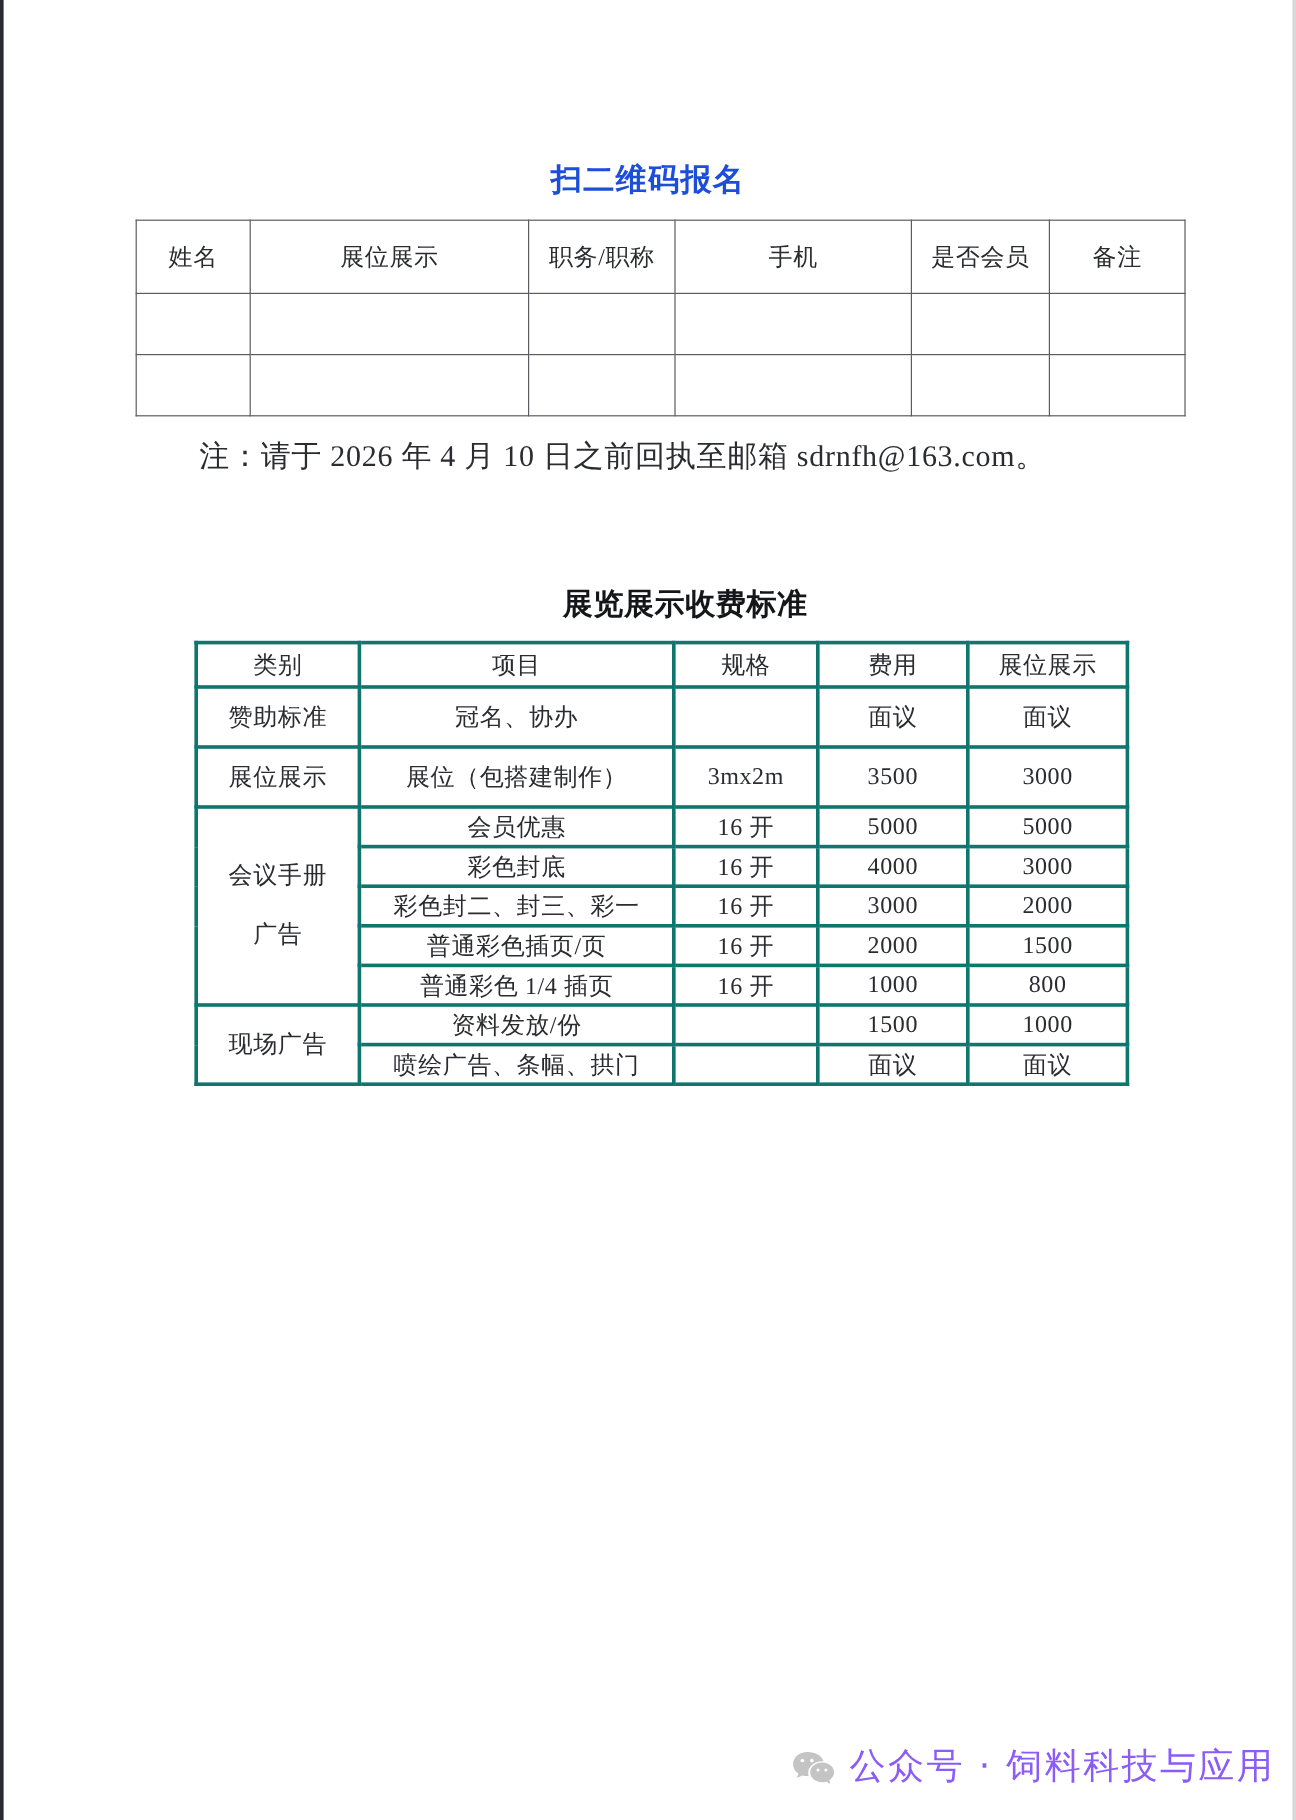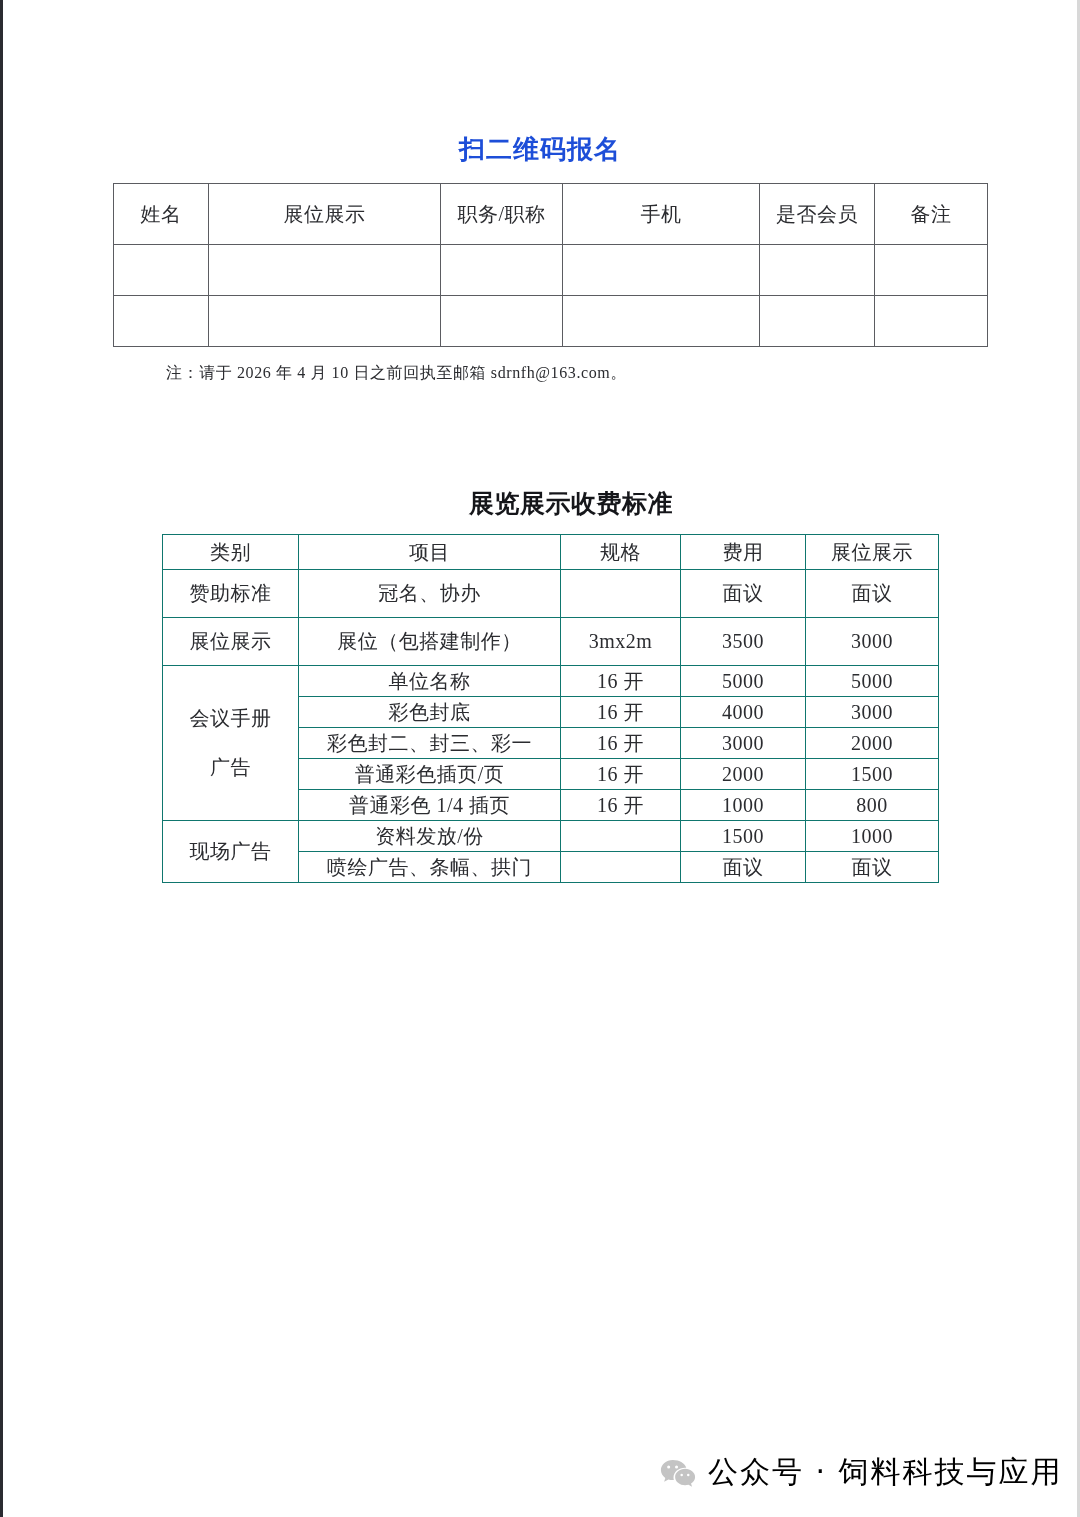--- a/index.html
+++ b/index.html
@@ -76,21 +76,21 @@
     font-weight: bold;
     font-size: 25px;
     letter-spacing: 0.5px;
     color: #15161a;
   }
 
   .note-line {
     position: absolute;
     left: 166px;
     top: 363px;
-    font-size: 16px;
+    font-size: 25px;
     letter-spacing: 0.6px;
     color: #2b2c30;
     white-space: nowrap;
     font-family: Liberation Serif, serif;
   }
 
   
   .reg-table {
     position: absolute;
     left: 113px;
@@ -121,21 +121,21 @@
   
   .fee-table {
     position: absolute;
     left: 162px;
     top: 534px;
     width: 776px;
     border-collapse: collapse;
     table-layout: fixed;
   }
   .fee-table td {
-    border: 1px solid #0f766e;
+    border: 3px solid #0f766e;
     text-align: center;
     vertical-align: middle;
     font-size: 20px;
     color: #2b2c30;
     letter-spacing: 0.5px;
     padding: 0 2px;
   }
   .fc-cat   { width: 136px; }
   .fc-item  { width: 262px; }
   .fc-spec  { width: 120px; }
@@ -162,21 +162,21 @@
     gap: 12px;
   }
   .wechat-icon {
     width: 36px;
     height: 30px;
     display: block;
   }
   .footer-text {
     font-family: "DejaVu Sans", "Liberation Sans", sans-serif;
     font-size: 30px;
-    color: #000000;
+    color: #8b5cf6;
     letter-spacing: 2px;
     white-space: nowrap;
   }
 </style>
 </head>
 <body>
 
 <div class="page-left-edge"></div>
 <div class="page-right-edge"></div>
 
@@ -257,21 +257,21 @@
         <td>3mx2m</td>
         <td>3500</td>
         <td>3000</td>
       </tr>
 
       <tr class="r-norm">
         <td rowspan="5">
           <span class="cat-stack">会议手册</span>
           <span class="cat-stack">广告</span>
         </td>
-        <td>单位名称</td>
+        <td>会员优惠</td>
         <td>16 开</td>
         <td>5000</td>
         <td>5000</td>
       </tr>
       <tr class="r-norm">
         <td>彩色封底</td>
         <td>16 开</td>
         <td>4000</td>
         <td>3000</td>
       </tr>

